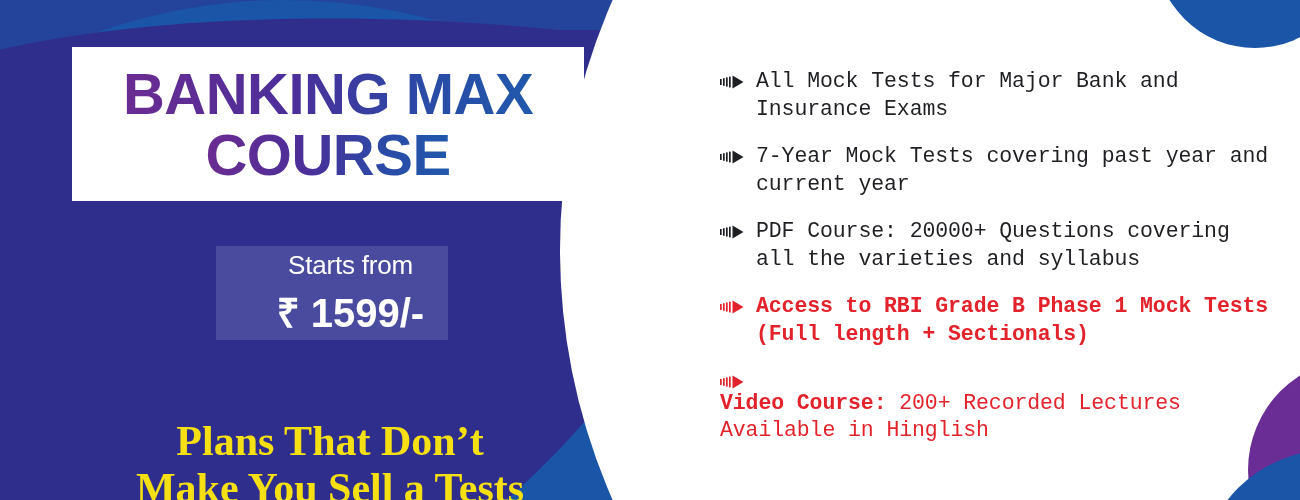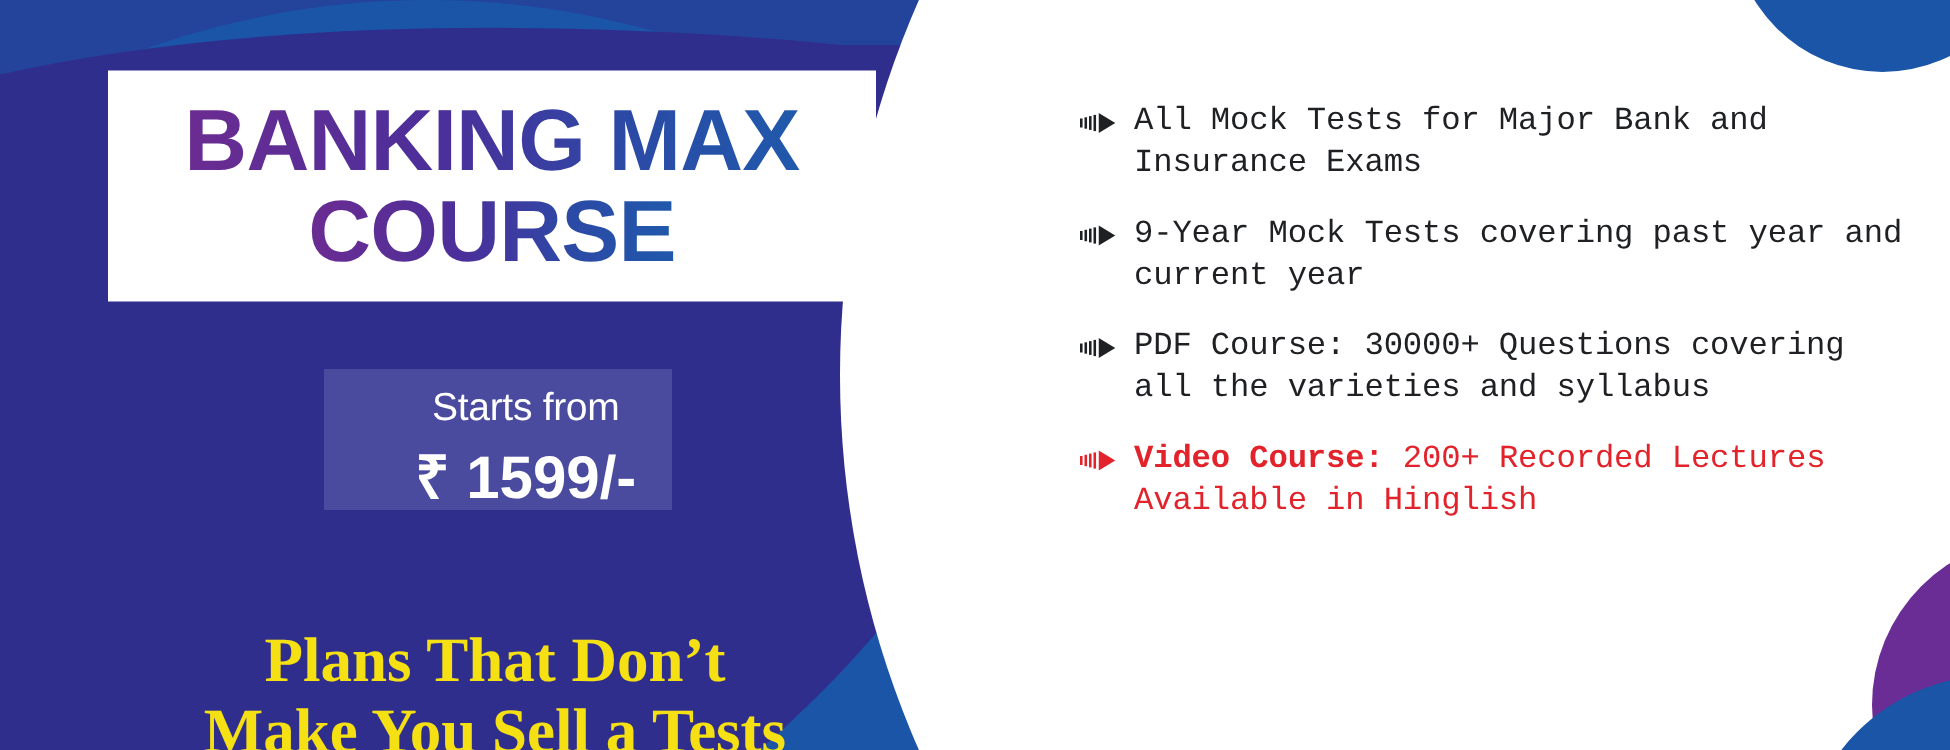--- a/index.html
+++ b/index.html
@@ -67,21 +67,21 @@
   .price-card {
     position: absolute;
     left: 216px;
     top: 246px;
     width: 232px;
     height: 94px;
     background: #4a4b9e;
     display: flex;
     flex-direction: column;
     align-items: center;
-    justify-content: flex-end;
+    justify-content: center;
     box-sizing: border-box;
     padding-left: 37px;
   }
   .price-label {
     color: #ffffff;
     font-size: 26px;
     font-weight: normal;
     line-height: 1.05;
     letter-spacing: -0.2px;
   }
@@ -115,21 +115,21 @@
     left: 720px;
     top: 68px;
     width: 555px;
     font-family: Liberation Mono, monospace;
   }
   .feature {
     display: flex;
     align-items: flex-start;
     margin-bottom: 19px;
   }
-  .feature:last-child { margin-bottom: 12px; }
+  .feature:last-child { margin-bottom: 12px; flex-direction: column; }
 
   .bullet-icon {
     flex: 0 0 auto;
     width: 26px;
     height: 16px;
     margin-top: 6px;
     margin-right: 10px;
   }
   .feature-text {
     font-size: 21.5px;
@@ -225,40 +225,50 @@
     </div>
 
     <div class="feature">
       <svg class="bullet-icon" viewBox="0 0 26 16">
         <rect x="0" y="5.0" width="1.7" height="6.0" fill="#1f2023"></rect>
         <rect x="3" y="4.2" width="1.7" height="7.6" fill="#1f2023"></rect>
         <rect x="6" y="3.4" width="1.7" height="9.2" fill="#1f2023"></rect>
         <rect x="9" y="2.6" width="1.7" height="10.8" fill="#1f2023"></rect>
         <path d="M 12.5 1.4 L 12.5 14.6 L 23.5 8 Z" fill="#1f2023"></path>
       </svg>
-      <div class="feature-text">9-Year Mock Tests covering past year and current year</div>
+      <div class="feature-text">7-Year Mock Tests covering past year and current year</div>
     </div>
 
     <div class="feature">
       <svg class="bullet-icon" viewBox="0 0 26 16">
         <rect x="0" y="5.0" width="1.7" height="6.0" fill="#1f2023"></rect>
         <rect x="3" y="4.2" width="1.7" height="7.6" fill="#1f2023"></rect>
         <rect x="6" y="3.4" width="1.7" height="9.2" fill="#1f2023"></rect>
         <rect x="9" y="2.6" width="1.7" height="10.8" fill="#1f2023"></rect>
         <path d="M 12.5 1.4 L 12.5 14.6 L 23.5 8 Z" fill="#1f2023"></path>
       </svg>
-      <div class="feature-text">PDF Course: 30000+ Questions covering all the varieties and syllabus</div>
-    </div>
-
-
-    <div class="feature is-highlight partial-bold">
+      <div class="feature-text">PDF Course: 20000+ Questions covering all the varieties and syllabus</div>
+    </div>
+
+    <div class="feature is-highlight">
       <svg class="bullet-icon" viewBox="0 0 26 16">
         <rect x="0" y="5.0" width="1.7" height="6.0" fill="#e2232b"></rect>
         <rect x="3" y="4.2" width="1.7" height="7.6" fill="#e2232b"></rect>
         <rect x="6" y="3.4" width="1.7" height="9.2" fill="#e2232b"></rect>
         <rect x="9" y="2.6" width="1.7" height="10.8" fill="#e2232b"></rect>
         <path d="M 12.5 1.4 L 12.5 14.6 L 23.5 8 Z" fill="#e2232b"></path>
       </svg>
+      <div class="feature-text">Access to RBI Grade B Phase 1 Mock Tests (Full length + Sectionals)</div>
+    </div>
+
+    <div class="feature is-highlight partial-bold">
+      <svg class="bullet-icon" viewBox="0 0 26 16">
+        <rect x="0" y="5.0" width="1.7" height="6.0" fill="#e2232b"></rect>
+        <rect x="3" y="4.2" width="1.7" height="7.6" fill="#e2232b"></rect>
+        <rect x="6" y="3.4" width="1.7" height="9.2" fill="#e2232b"></rect>
+        <rect x="9" y="2.6" width="1.7" height="10.8" fill="#e2232b"></rect>
+        <path d="M 12.5 1.4 L 12.5 14.6 L 23.5 8 Z" fill="#e2232b"></path>
+      </svg>
       <div class="feature-text"><span class="lead">Video Course:</span><span> 200+ Recorded Lectures Available in Hinglish</span></div>
     </div>
 
   </div>
 </div>
 
 </body></html>

